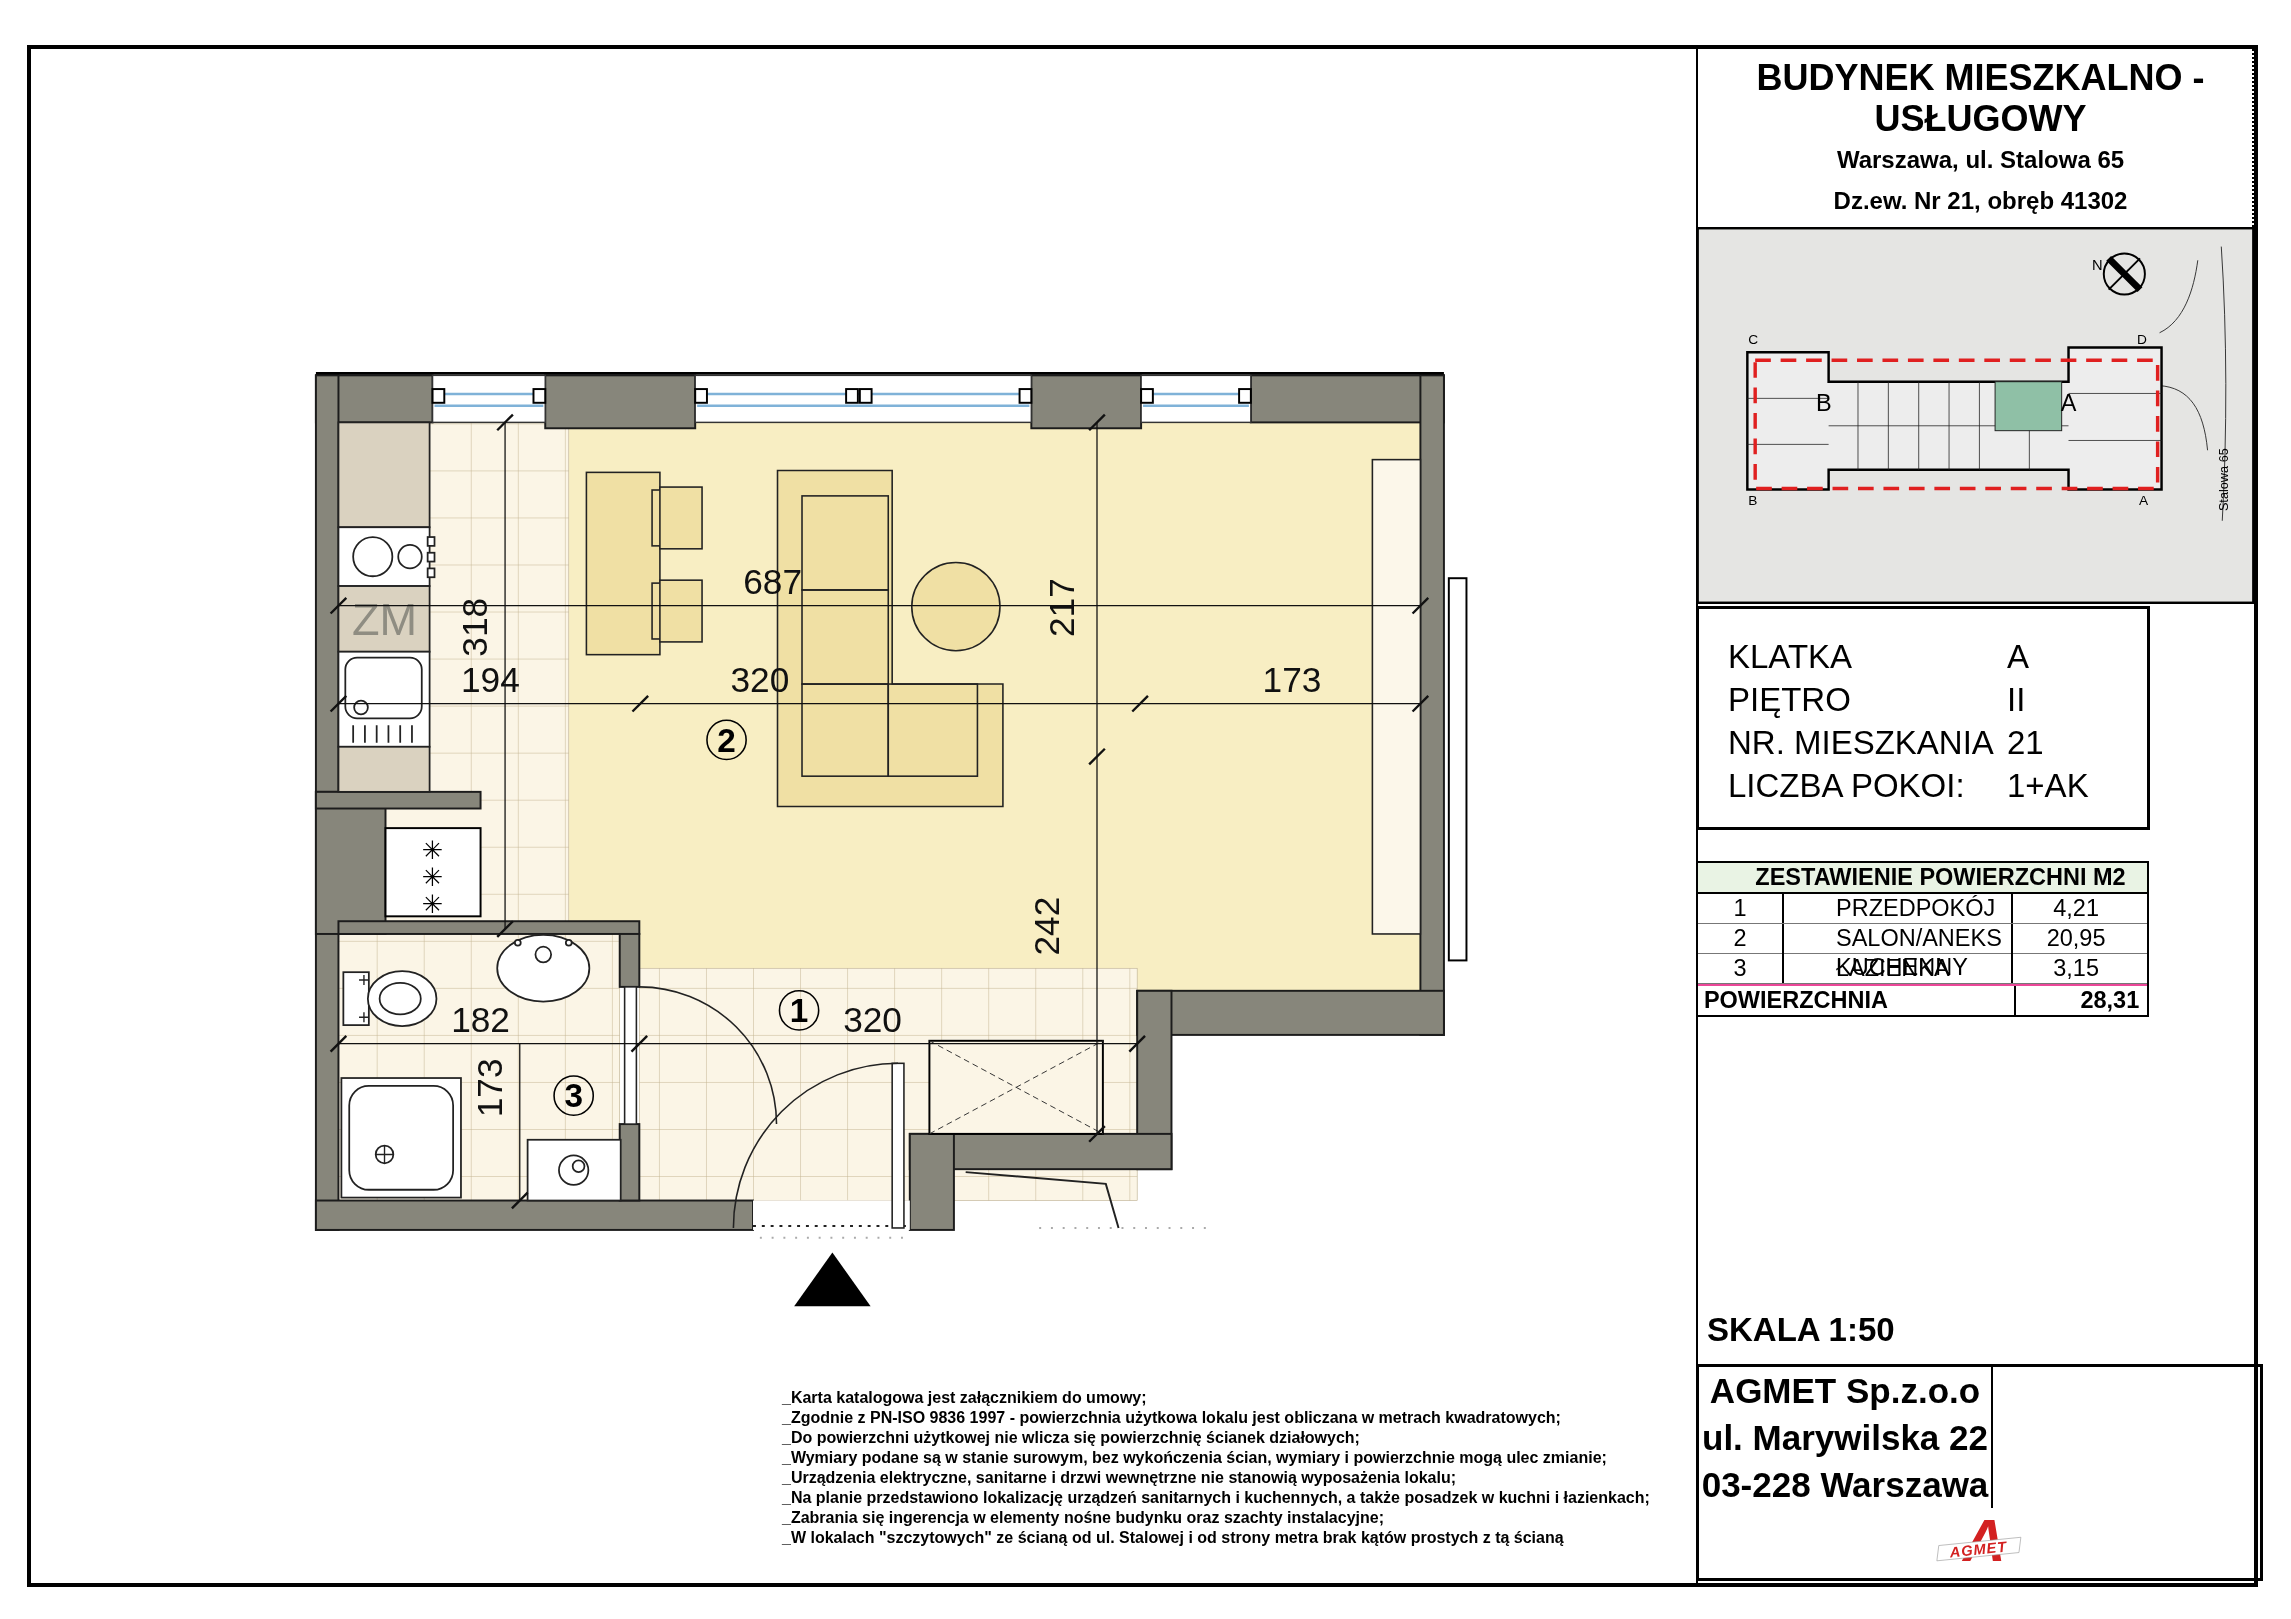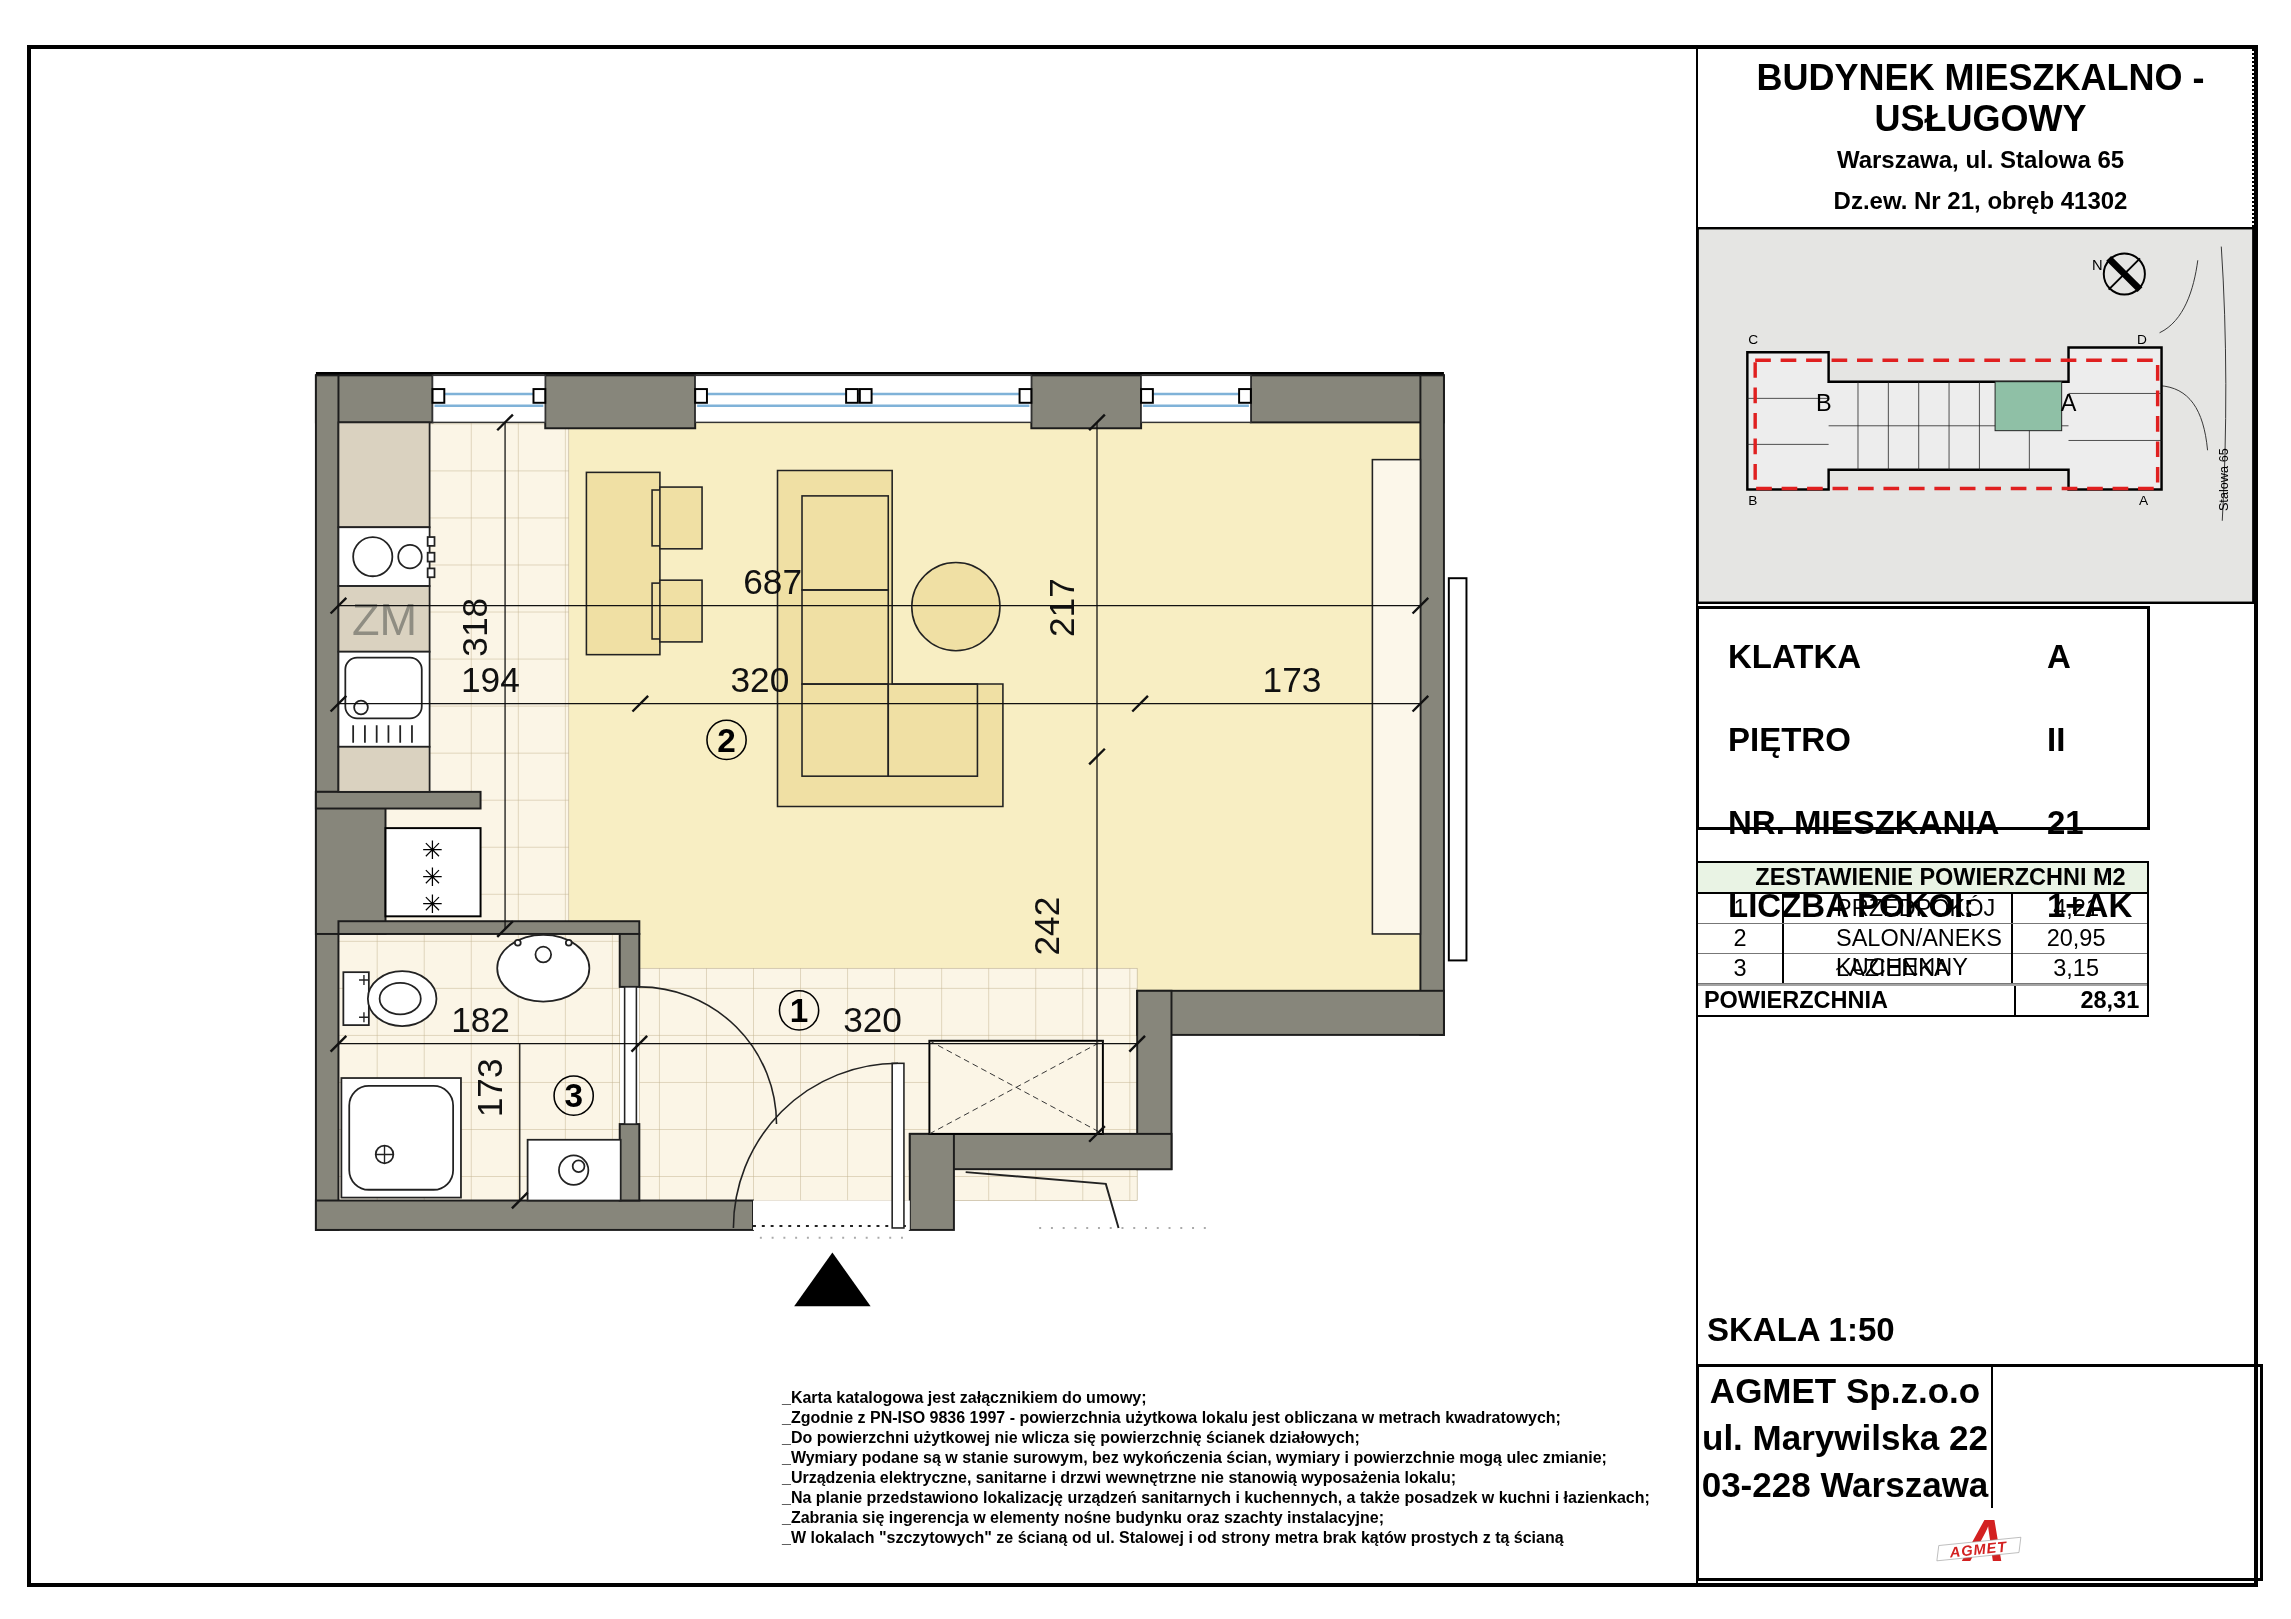--- a/index.html
+++ b/index.html
@@ -10,29 +10,29 @@
   #page-border{left:27.4px;top:45px;width:2231px;height:1542px;border:4.9px solid #000;box-sizing:border-box;pointer-events:none;}
   #v-divider{left:1696px;top:45px;width:0;height:1542px;border-left:2.9px solid #000;}
   
   #title-block{left:1701px;top:57px;width:559px;text-align:center;font-weight:bold;line-height:41px;}
   #title-block .l1{font-size:36px;}
   #title-block .l2,#title-block .l3{font-size:24px;}
   #title-dotted{left:2252px;top:45px;width:0;height:182px;border-left:2px dotted #000;}
   
   #info-box{left:1696px;top:606px;width:454px;height:224px;border:3.9px solid #000;box-sizing:border-box;
             display:grid;grid-template-columns:279px 1fr;align-content:start;
-            padding:25.5px 0 0 29px;font-size:33px;font-weight:bold;line-height:43px;gap:40px;}
+            padding:25.5px 0 0 29px;font-size:33px;font-weight:normal;line-height:43px;}
   
   #area-table{left:1696px;top:861px;width:453px;border:2px solid #000;box-sizing:border-box;font-size:23.5px;}
   #area-table .hdr{background:#e9f3e4;text-align:center;font-weight:bold;height:29px;line-height:29px;border-bottom:2px solid #000;padding-left:36px;}
   #area-table .row{display:grid;grid-template-columns:86px 229px 1fr;height:29px;line-height:29px;border-bottom:1px solid #777;}
   #area-table .row .no{text-align:center;border-right:2px solid #000;}
   #area-table .row .nm{padding-left:20px;border-right:2px solid #000;margin-left:32px;}
   #area-table .row .ar{text-align:center;padding-right:7.8px;}
-  #area-table .total{display:grid;grid-template-columns:316px 1fr;height:29px;line-height:29px;font-weight:bold;border-top:2px solid #a3a3a3;}
+  #area-table .total{display:grid;grid-template-columns:316px 1fr;height:29px;line-height:29px;font-weight:bold;border-top:2px solid #ec4899;}
   #area-table .total .tl{padding-left:5.9px;}
   #area-table .total .tv{text-align:right;padding-right:7.8px;border-left:2px solid #000;}
   
   #skala{left:1707px;top:1311px;font-size:33px;font-weight:bold;}
   #agmet-box{left:1696px;top:1364px;width:567px;height:217px;border:3.9px solid #000;box-sizing:border-box;display:flex;flex-direction:column;}
   #agmet-text{width:294px;border-right:2.9px solid #000;box-sizing:border-box;display:flex;flex-direction:column;
               justify-content:center;align-items:center;font-size:35px;font-weight:bold;line-height:47px;}
   #agmet-logo{flex:1;}
   
   #disclaimers{left:782px;top:1388px;width:892px;font-size:16px;font-weight:bold;line-height:20px;white-space:nowrap;}

